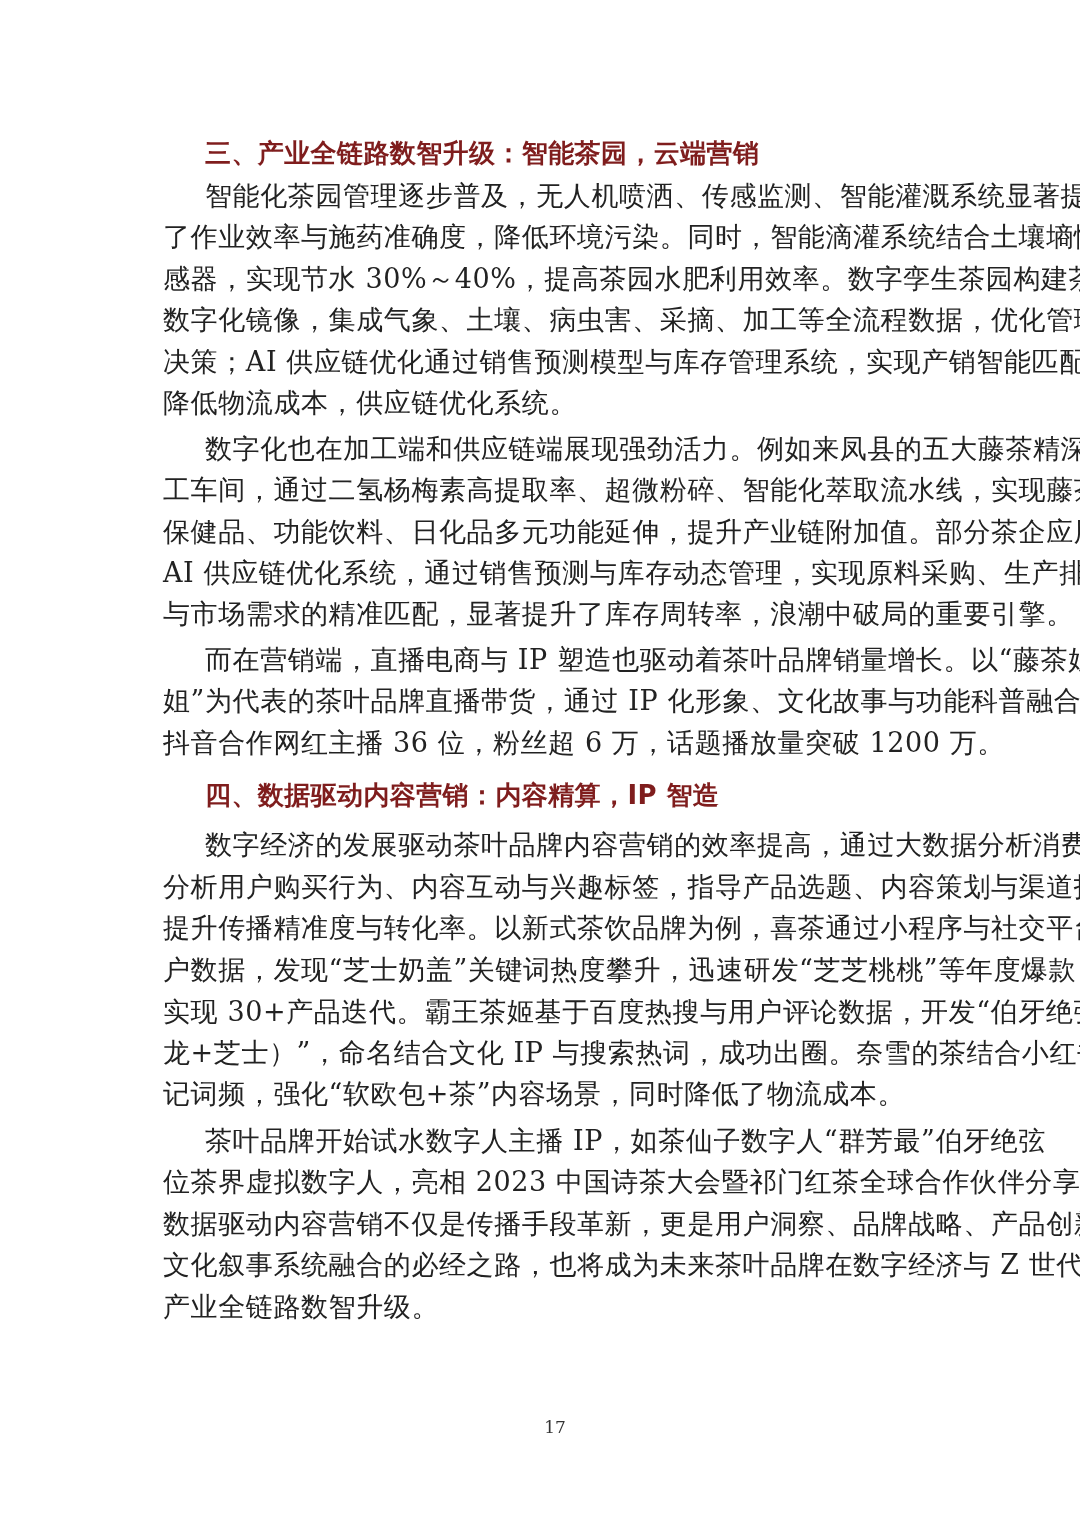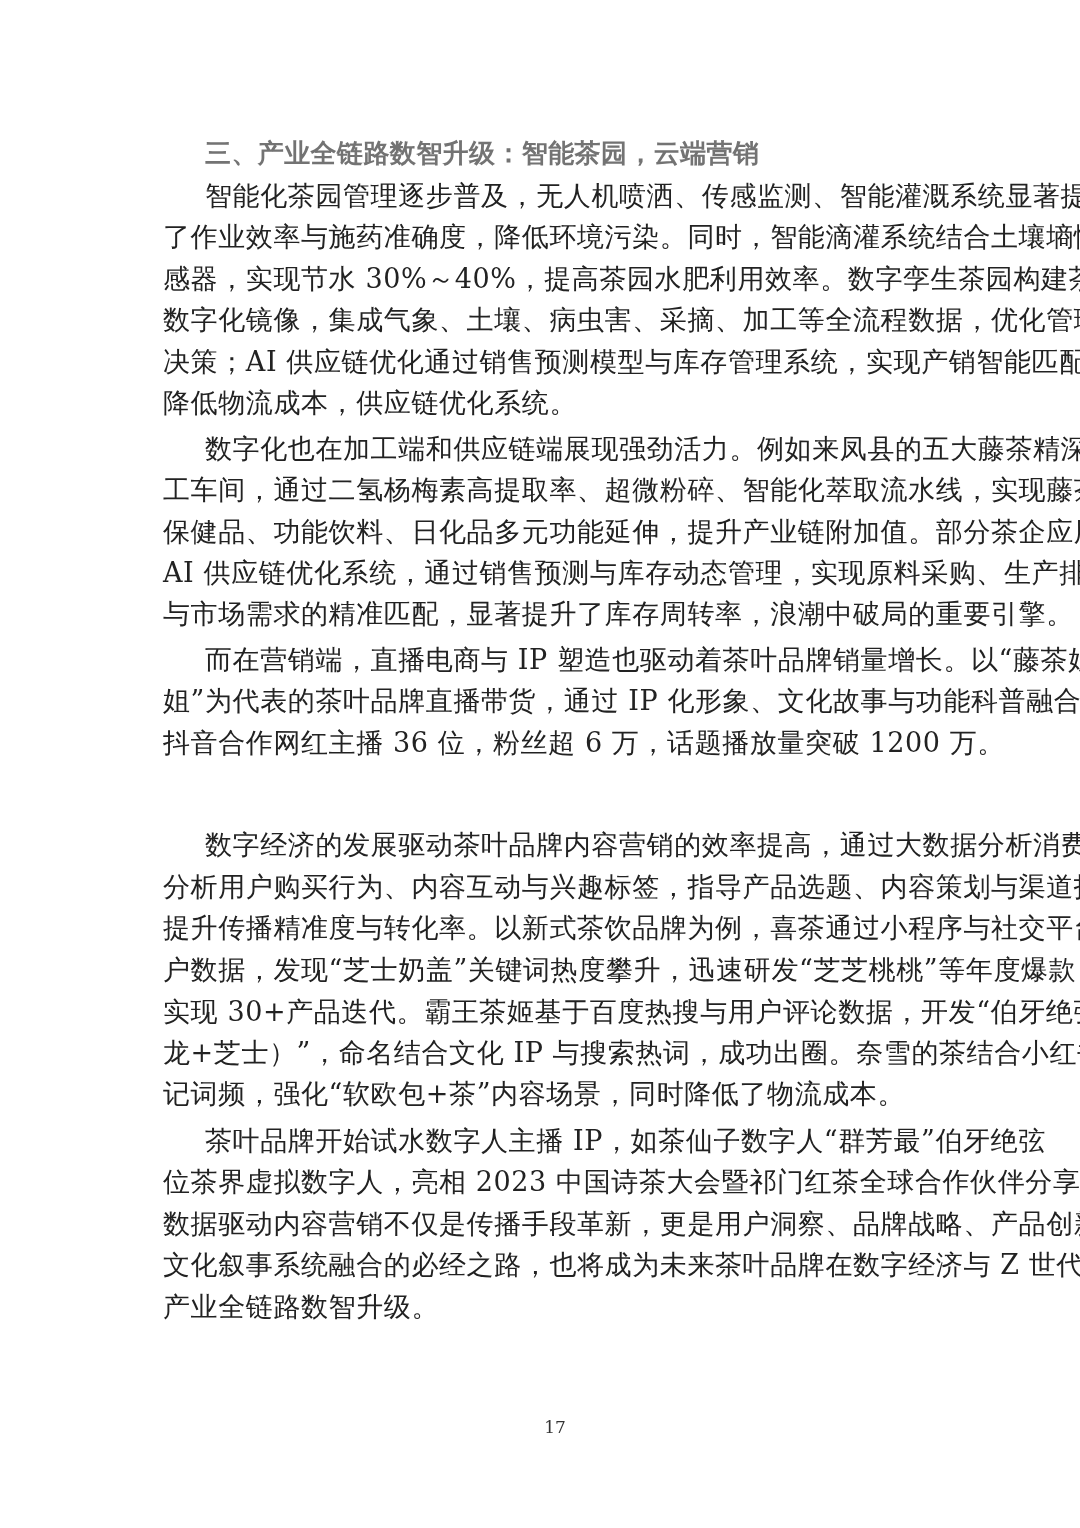--- a/index.html
+++ b/index.html
@@ -46,21 +46,21 @@
     .heading {
       position: absolute;
       left: 205px;
       height: 34px;
       font-family: "DejaVu Sans", "Liberation Sans", sans-serif;
       font-weight: bold;
       font-size: 26px;
       line-height: 34px;
       white-space: nowrap;
       letter-spacing: 0.4px;
-      color: #737373;
+      color: #7f1d1d;
     }
     .page-number {
       position: absolute;
       left: 0;
       width: 1110px;
       top: 1416px;
       text-align: center;
       font-size: 17px;
       line-height: 22px;
       color: #333333;
@@ -89,20 +89,21 @@
     <div class="line" style="top:556px;">AI 供应链优化系统，通过销售预测与库存动态管理，实现原料采购、生产排期</div>
     <div class="line last" style="top:597px;">与市场需求的精准匹配，显著提升了库存周转率，浪潮中破局的重要引擎。</div>
   </div>
 
   <div>
     <div class="line indent" style="top:643px;">而在营销端，直播电商与 IP 塑造也驱动着茶叶品牌销量增长。以“藤茶姐</div>
     <div class="line" style="top:684px;">姐”为代表的茶叶品牌直播带货，通过 IP 化形象、文化故事与功能科普融合，</div>
     <div class="line last" style="top:726px;">抖音合作网红主播 36 位，粉丝超 6 万，话题播放量突破 1200 万。</div>
   </div>
 
+  <div class="heading" style="top:778px;">四、数据驱动内容营销：内容精算，IP 智造</div>
 
   <div>
     <div class="line indent" style="top:828px;">数字经济的发展驱动茶叶品牌内容营销的效率提高，通过大数据分析消费者</div>
     <div class="line" style="top:870px;">分析用户购买行为、内容互动与兴趣标签，指导产品选题、内容策划与渠道投放，</div>
     <div class="line" style="top:911px;">提升传播精准度与转化率。以新式茶饮品牌为例，喜茶通过小程序与社交平台用</div>
     <div class="line" style="top:953px;">户数据，发现“芝士奶盖”关键词热度攀升，迅速研发“芝芝桃桃”等年度爆款，</div>
     <div class="line" style="top:995px;">实现 30+产品迭代。霸王茶姬基于百度热搜与用户评论数据，开发“伯牙绝弦（乌</div>
     <div class="line" style="top:1036px;">龙+芝士）”，命名结合文化 IP 与搜索热词，成功出圈。奈雪的茶结合小红书笔</div>
     <div class="line last" style="top:1077px;">记词频，强化“软欧包+茶”内容场景，同时降低了物流成本。</div>
   </div>

